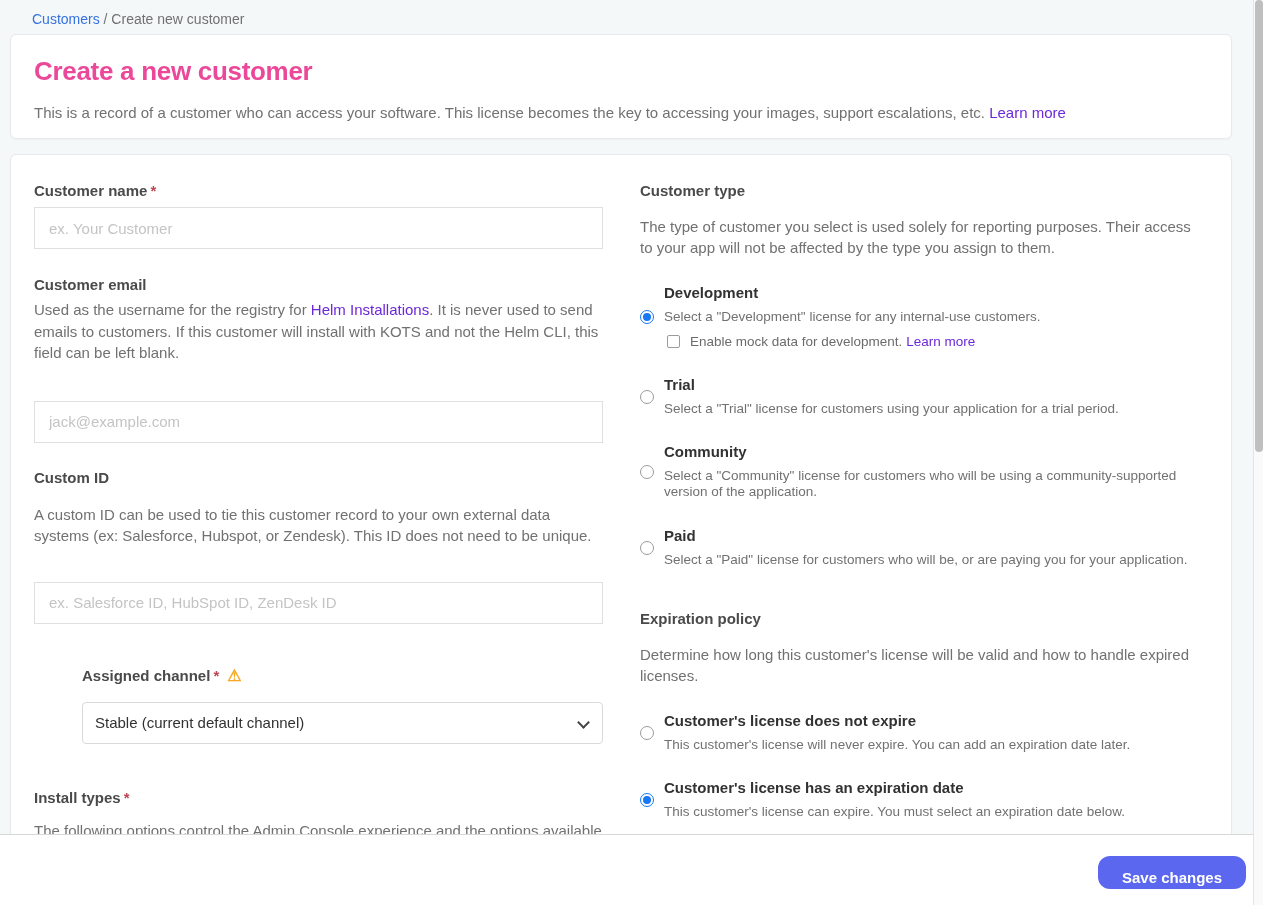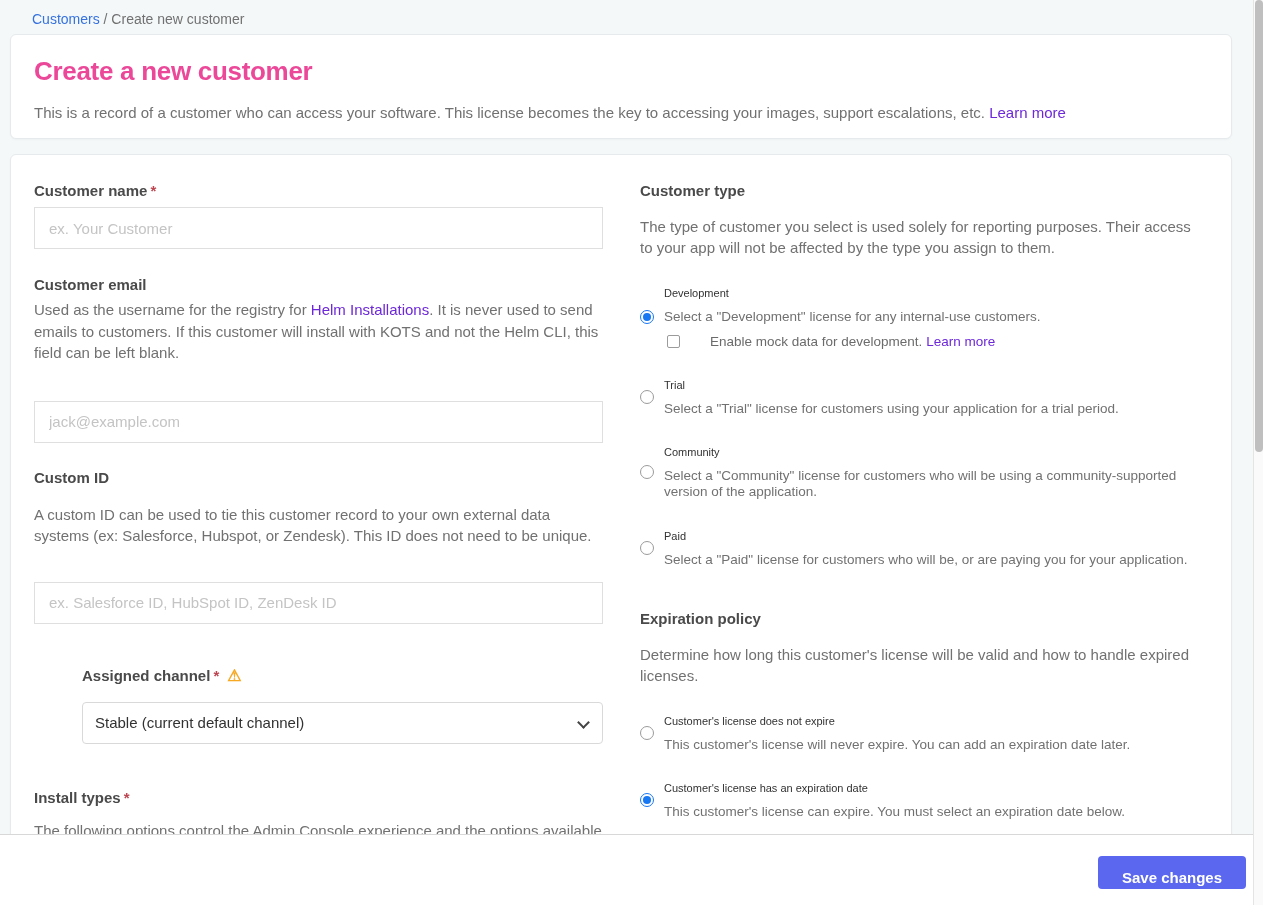--- a/index.html
+++ b/index.html
@@ -124,23 +124,23 @@
     position:relative;
     cursor:pointer;
   }
   .radio.checked { border:1px solid #1877f2; }
   .radio.checked::after {
     content:""; position:absolute;
     left:2px; top:2px; width:8px; height:8px;
     border-radius:50%; background:#1877f2;
   }
   .radio-content { flex:1; }
-  .radio-name { font-size:11px; font-weight:400; color:#323232; line-height:16px; }
+  .radio-name { font-size:15px; font-weight:700; color:#323232; line-height:16px; }
   .radio-desc { margin-top:8px; font-size:13.5px; color:#717171; line-height:16px; }
-  .checkbox-row { margin-top:9px; display:flex; align-items:center; padding-left:3px;gap:20px; }
+  .checkbox-row { margin-top:9px; display:flex; align-items:center; padding-left:3px; }
   .checkbox {
     flex:none;
     width:13px; height:13px;
     border:1px solid #9b9b9b;
     border-radius:2px;
     background:#fff;
     margin-right:10px;
     cursor:pointer;
   }
   .checkbox-label { font-size:13.5px; color:#6b6b6b; }
@@ -157,21 +157,21 @@
     z-index:10;
     display:flex;
     align-items:flex-start;
     justify-content:flex-end;
     padding:21px 7px 0 0;
   }
   .save-btn {
     background:#5a67ee;
     color:#fff;
     border:none;
-    border-radius:4px;
+    border-radius:12px;
     font-family:"Liberation Sans", sans-serif;
     font-size:15px;
     font-weight:700;
     height:33px;
     padding:13px 24px;
     cursor:pointer;
   }
 
   
   .scrollbar {

